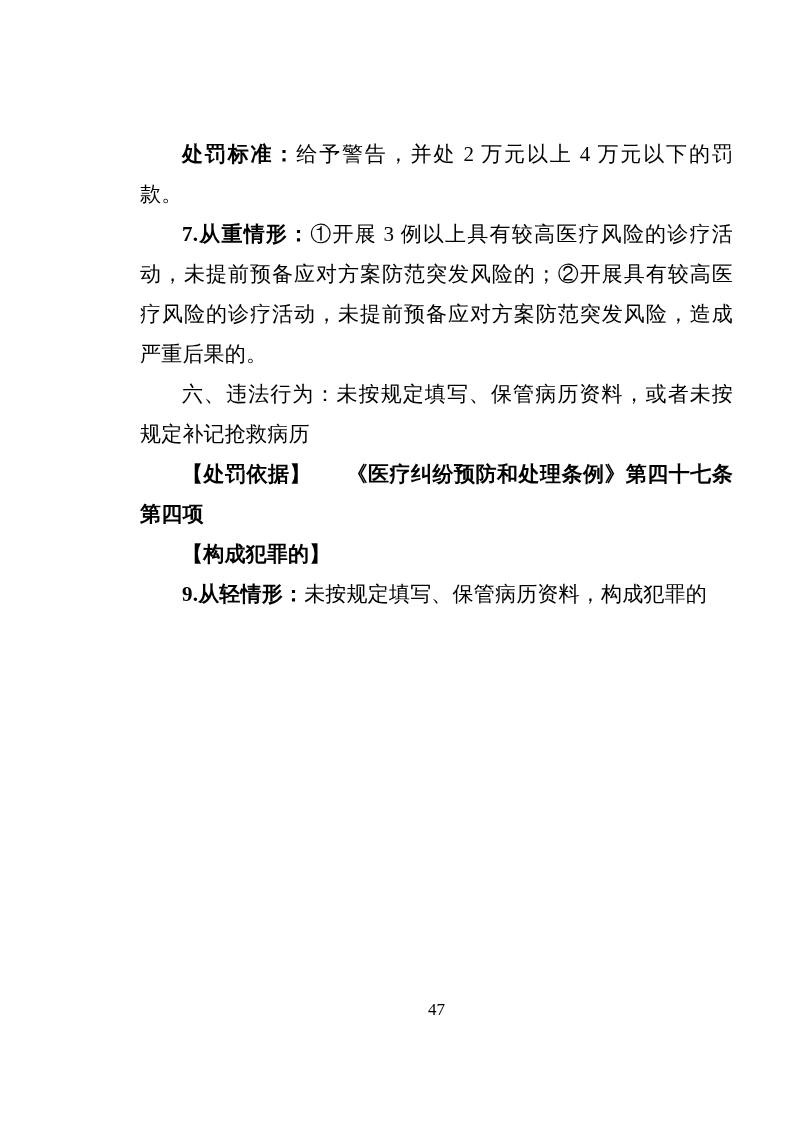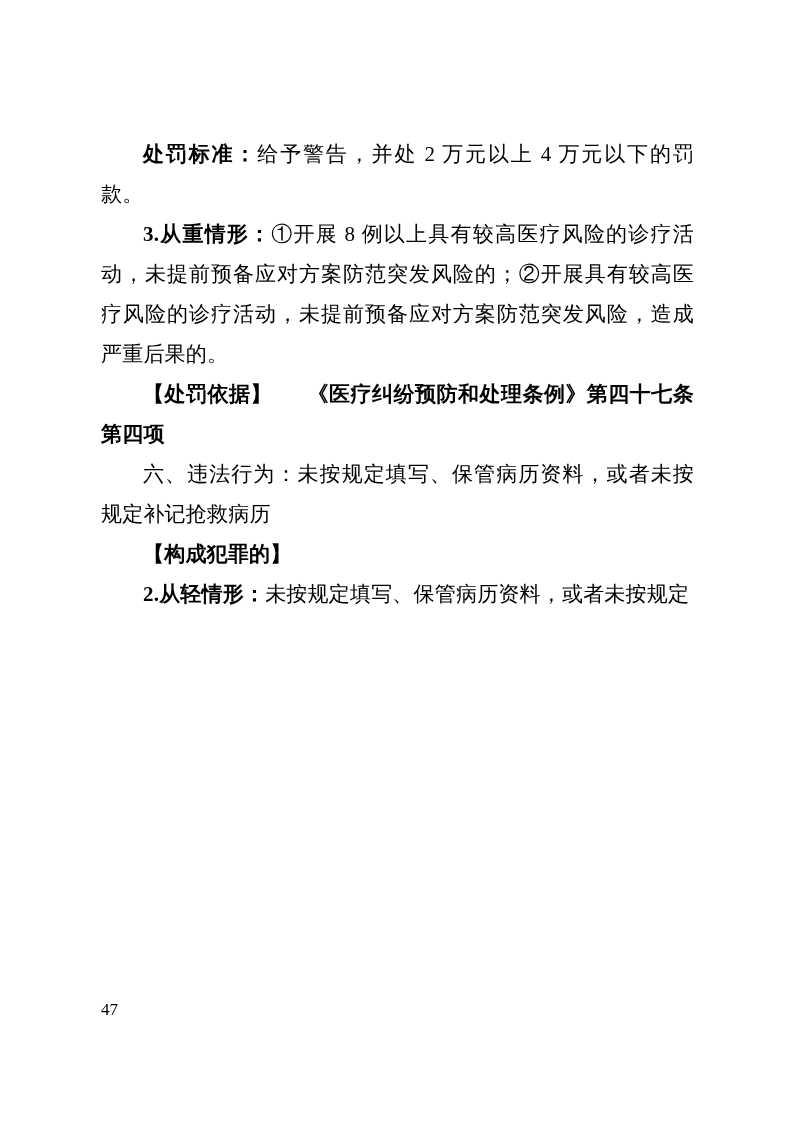--- a/index.html
+++ b/index.html
@@ -12,20 +12,21 @@
     background: #ffffff;
     color: #000000;
     font-family: "Liberation Serif", "DejaVu Serif", serif;
     position: relative;
     overflow: hidden;
   }
   .doc-page {
     position: absolute;
     inset: 0;
     background: #ffffff;
+    margin-left: 39px;
   }
   .doc-content {
     position: absolute;
     left: 101px;
     top: 134px;
     width: 593px;
     font-size: 21px;
     line-height: 40px;
     text-align: justify;
     text-justify: inter-ideograph;
@@ -45,44 +46,44 @@
   }
   .kaiti {
     
     font-weight: normal;
   }
   .page-number {
     position: absolute;
     left: 101px;
     top: 997px;
     width: 593px;
-    text-align: left;
+    text-align: center;
     font-size: 17px;
     line-height: 26px;
     color: #000000;
   }
 </style>
 </head>
 <body>
 
 <div class="doc-page">
 
   <div class="doc-content">
 
     <p class="para"><span class="lbl">处罚标准：</span><span>给予警告，并处 2 万元以上 4 万元以下的罚款。</span></p>
 
-    <p class="para"><span class="lbl">3.从重情形：</span><span>①开展 8 例以上具有较高医疗风险的诊疗活动，未提前预备应对方案防范突发风险的；②开展具有较高医疗风险的诊疗活动，未提前预备应对方案防范突发风险，造成严重后果的。</span></p>
+    <p class="para"><span class="lbl">7.从重情形：</span><span>①开展 3 例以上具有较高医疗风险的诊疗活动，未提前预备应对方案防范突发风险的；②开展具有较高医疗风险的诊疗活动，未提前预备应对方案防范突发风险，造成严重后果的。</span></p>
 
 
+    <p class="para kaiti"><span>六、违法行为：未按规定填写、保管病历资料，或者未按规定补记抢救病历</span></p>
+
     <p class="para"><span class="lbl">【处罚依据】</span><span class="heading-text">《医疗纠纷预防和处理条例》第四十七条第四项</span></p>
-
-    <p class="para kaiti"><span>六、违法行为：未按规定填写、保管病历资料，或者未按规定补记抢救病历</span></p>
 
 
     <p class="para"><span class="lbl">【构成犯罪的】</span></p>
 
-    <p class="para"><span class="lbl">2.从轻情形：</span><span>未按规定填写、保管病历资料，或者未按规定</span></p>
+    <p class="para"><span class="lbl">9.从轻情形：</span><span>未按规定填写、保管病历资料，构成犯罪的</span></p>
 
   </div>
 
   <div class="page-number">47</div>
 
 </div>
 
 </body></html>

